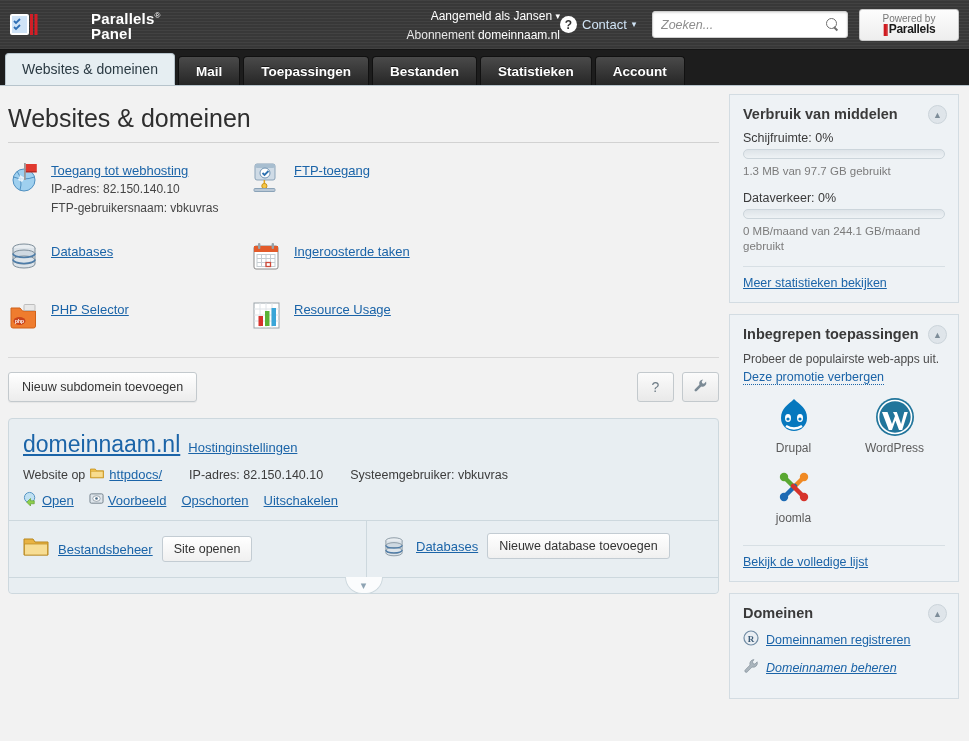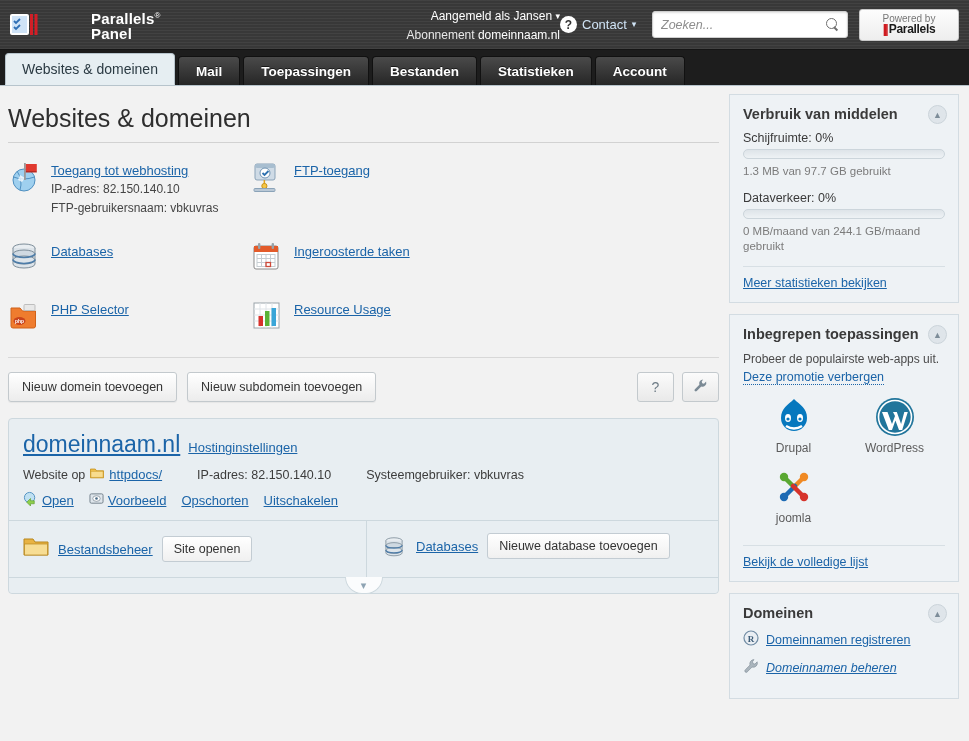--- a/index.html
+++ b/index.html
@@ -146,21 +146,21 @@
   .sqbtn + .sqbtn { margin-left: 8px; }
 
   
   .card {
     margin-top: 16px; width: 711px;
     background: #e8eef2; border: 1px solid #cdd8de; border-radius: 4px;
   }
   .card-head { padding: 12px 14px 11px 14px; }
   .domain-title { font-size: 23px; color: #1b64a8; text-decoration: underline; cursor:pointer; }
   .hosting-link { font-size: 11.5px; margin-left: 8px; }
-  .card-meta { font-size: 12.5px; color: #3c3c3c; margin-top: 9px; display:flex; align-items:center; flex-wrap:wrap; gap: 16px;}
+  .card-meta { font-size: 12.5px; color: #3c3c3c; margin-top: 9px; display:flex; align-items:center; flex-wrap:wrap; gap: 8px;}
   .card-meta .seg { margin-right: 19px; display:flex; align-items:center; }
   .card-actions { margin-top: 9px; display:flex; align-items:center; gap: 15px; font-size:12.5px; }
   .card-actions .itm { display:flex; align-items:center; gap:4px; }
   .card-split { border-top: 1px solid #cdd8de; display: flex; }
   .cs-left { width: 358px; padding: 12px 14px; display:flex; align-items:center; gap:9px; border-right:1px solid #cdd8de;}
   .cs-right { flex:1; padding: 12px 14px; display:flex; align-items:flex-start; gap:9px;}
   .card-foot {
     border-top: 1px solid #cdd8de; height: 16px; position: relative;
     background: #e8eef2; border-radius: 0 0 4px 4px;
   }
@@ -379,21 +379,20 @@
         </span>
         <span class="tx">
           <a class="lnk">Resource Usage</a>
         </span>
       </div>
     </div>
 
     <div class="rule2"></div>
 
     <div class="btnrow">
-      <button class="btn">Nieuw domein toevoegen</button>
       <button class="btn">Nieuw subdomein toevoegen</button>
       <span style="flex:1"></span>
       <div class="sqbtn">
           <span>?</span>
         </div>
       <div class="sqbtn">
         <span>
           <svg width="15" height="15" viewBox="0 0 16 16">
             <path d="M10.8 1.6a4.2 4.2 0 0 0-4 5.5L2 11.9a1.4 1.4 0 0 0 2 2l4.8-4.8a4.2 4.2 0 0 0 5.2-5.3l-2.3 2.3-1.9-.5-.5-1.9z" fill="#7b8a95"></path>
           </svg>

